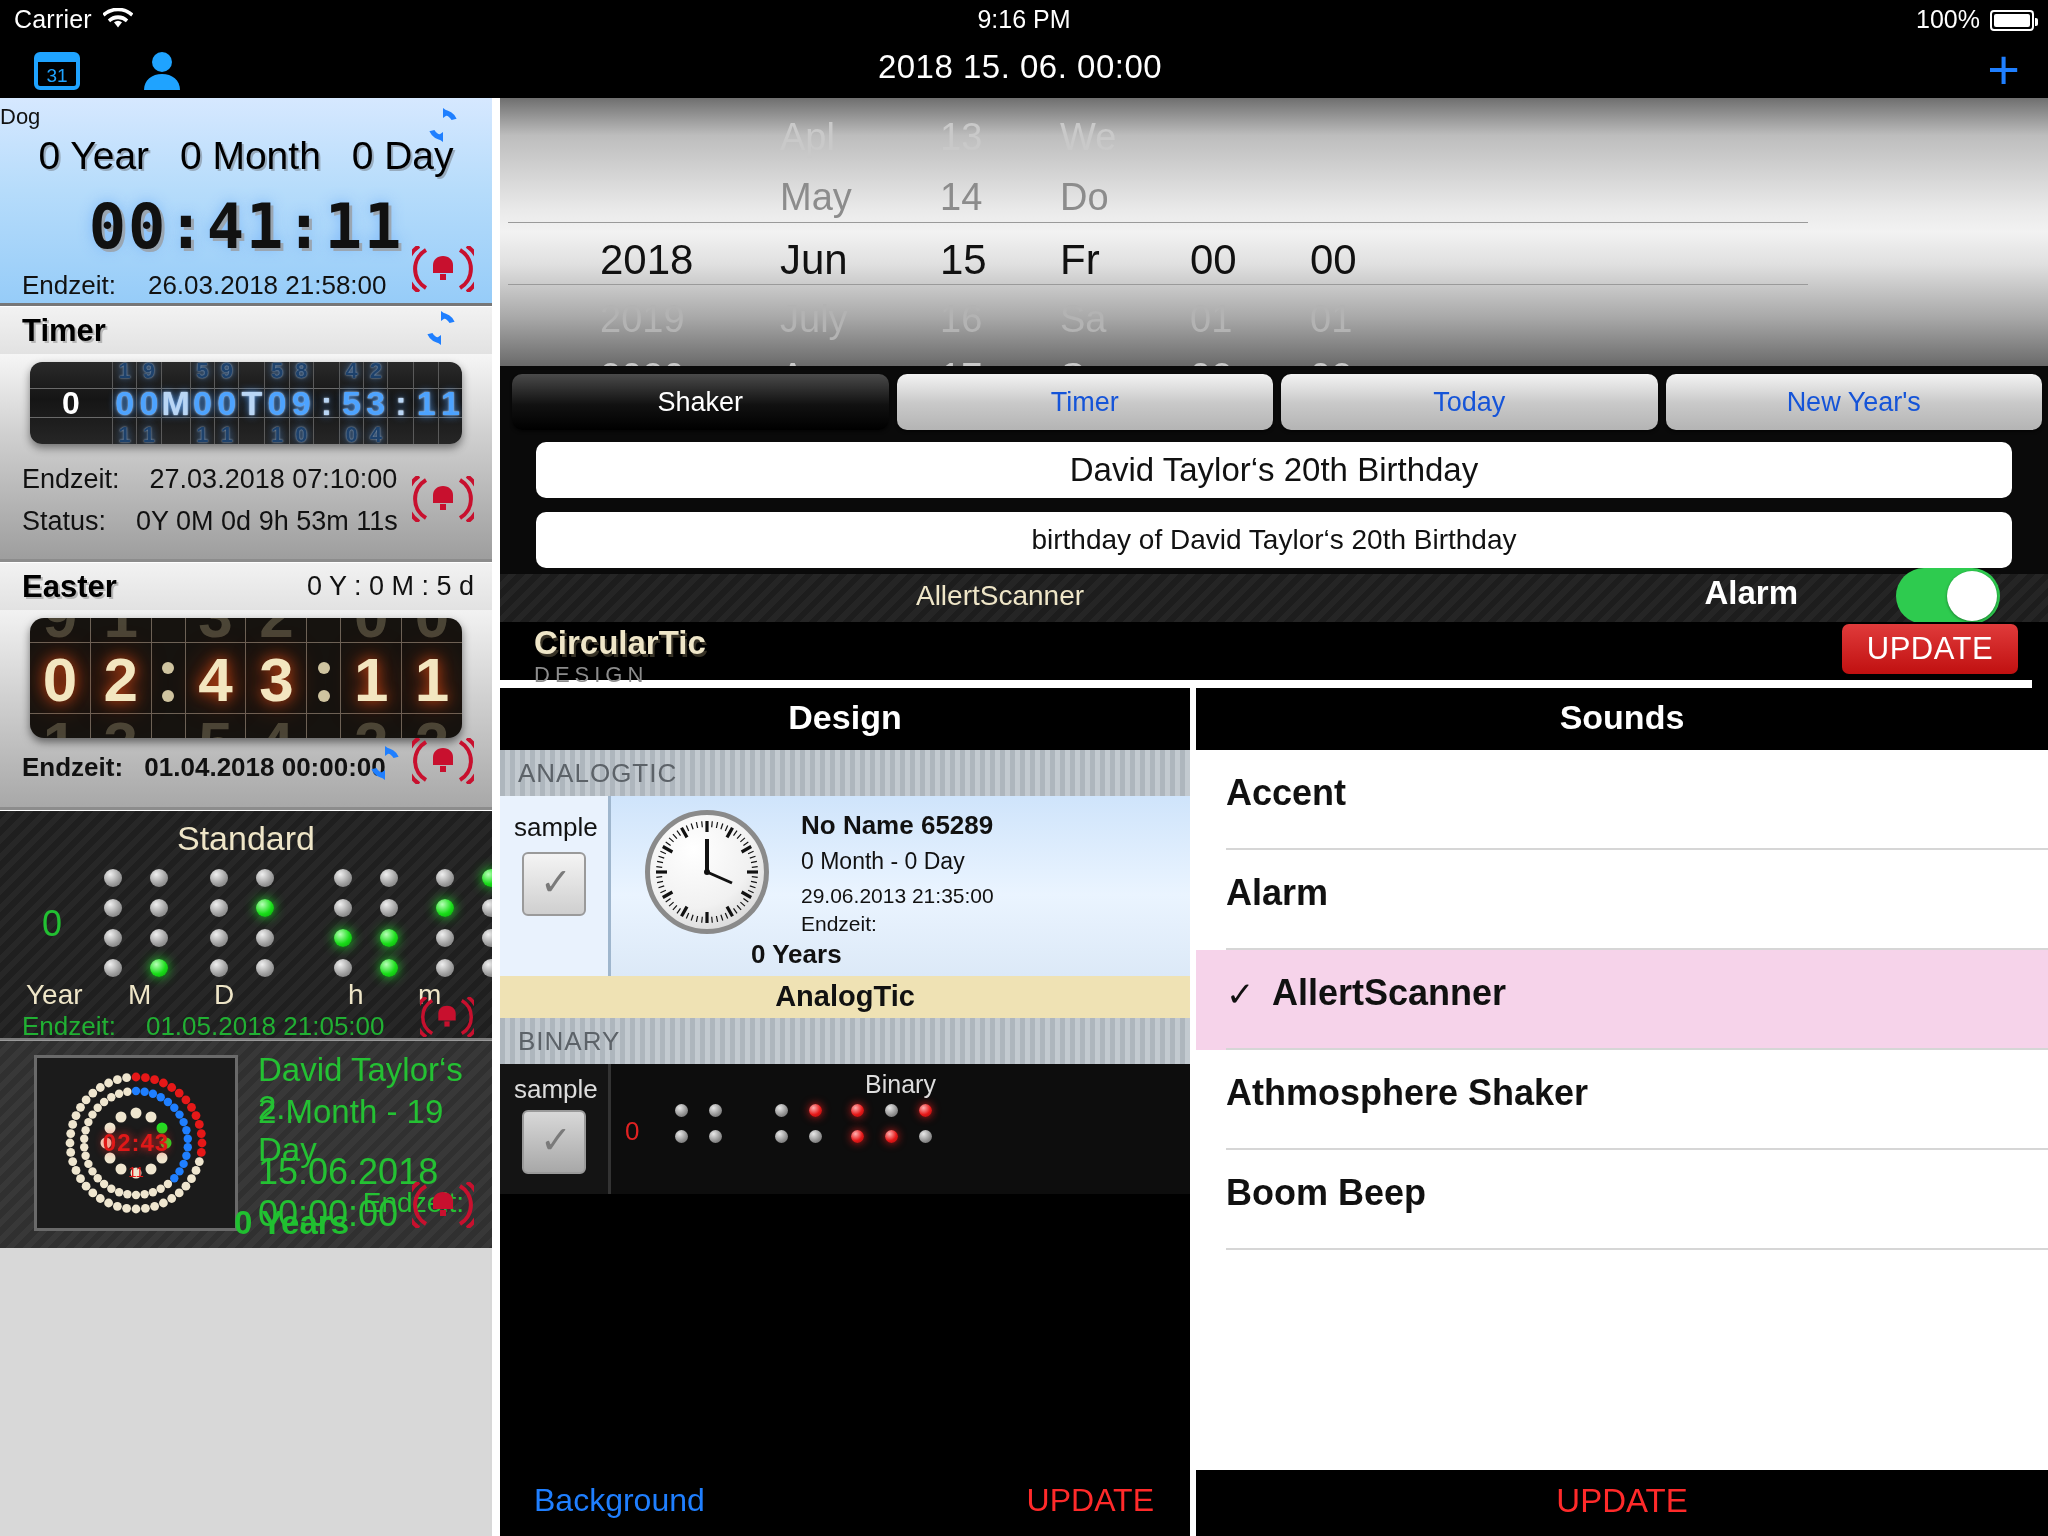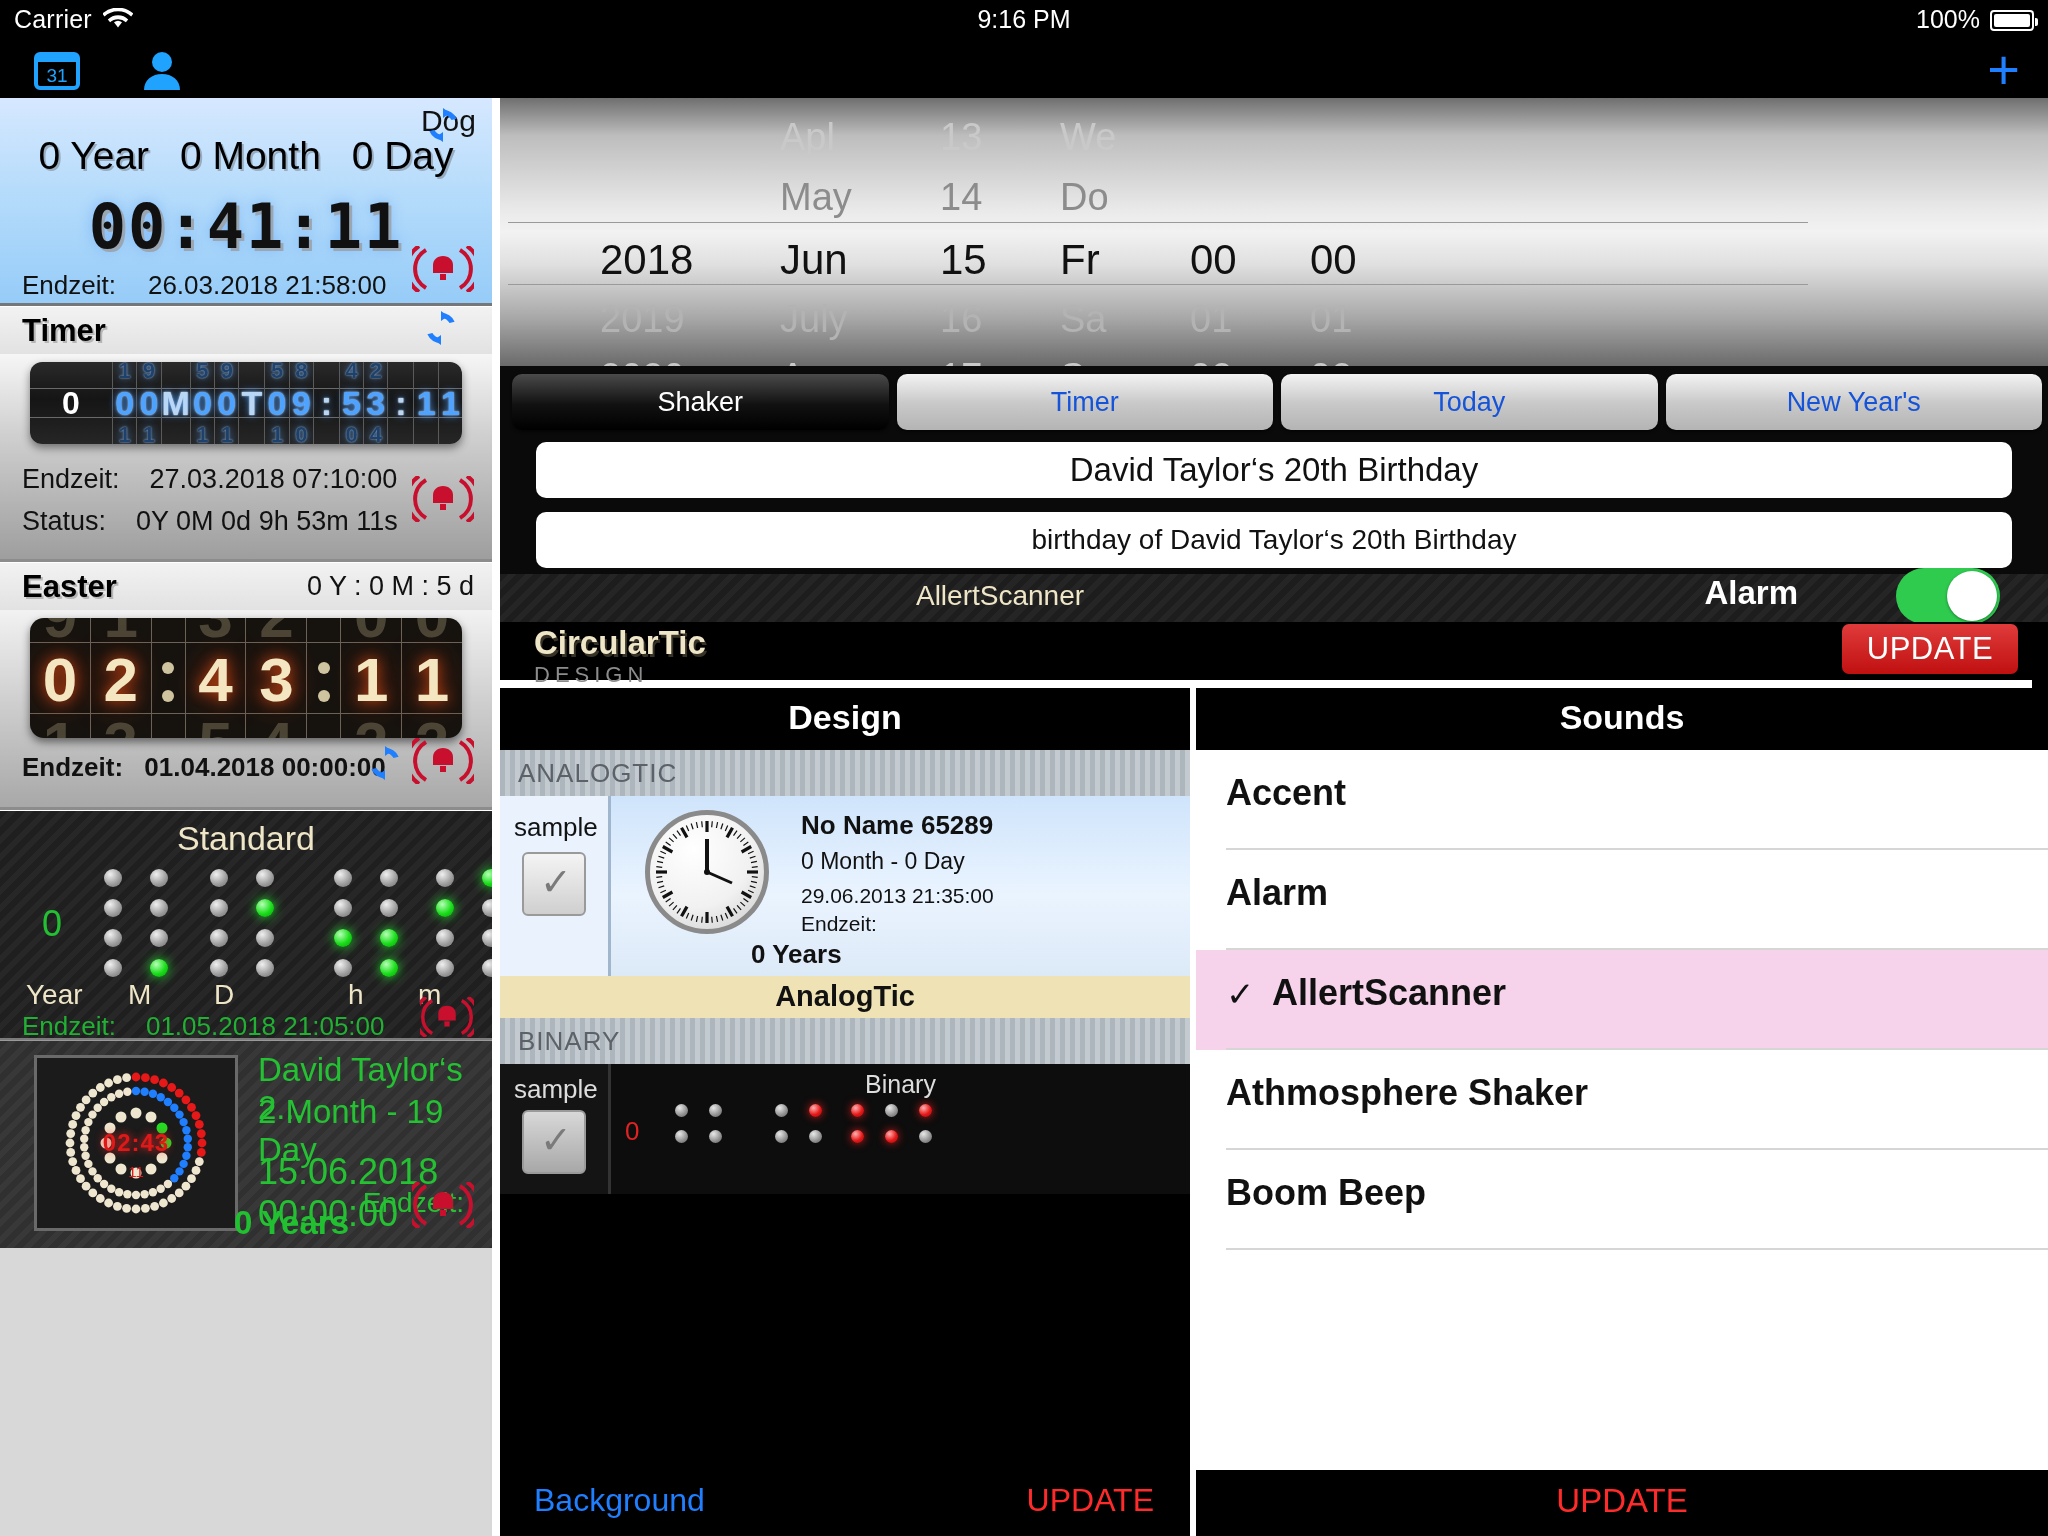--- a/index.html
+++ b/index.html
@@ -36,21 +36,21 @@
               font-weight: 200; line-height: 48px; }
 
   
   .left-col { position: absolute; left: 0; top: 98px; width: 492px; height: 1438px;
               background: #d8d8d8; overflow: hidden; }
 
   
   .dog-card { position: relative; height: 208px;
               background: linear-gradient(180deg,#d6e8ff 0%,#b6dcfb 45%,#96ccf8 100%);
               border-bottom: 3px solid #777; }
-  .dog-title { position:absolute; left:0; right:16px; top:6px; text-align:right; font-size:30px; color:#111; }
+  .dog-title { position:absolute; left:0; right:16px; top:6px; text-align:left; font-size:22px; color:#111; }
   .dog-ymd { position:absolute; left:0; right:0; top:36px; text-align:center; font-size:39px; color:#000;
              text-shadow: 2px 2px 0 rgba(120,130,140,.55); }
   .dog-ymd span { margin: 0 10px; }
   .dog-digits { position:absolute; left:0; right:0; top:92px; text-align:center;
                 font-family: "DejaVu Sans Mono", monospace; font-size: 62px; font-weight: 700;
                 letter-spacing: 2px; color:#111;
                 text-shadow: 3px 3px 0 #9aa6b2, 0 0 14px rgba(120,180,250,.9); }
   .dog-end { position:absolute; left:22px; top:172px; font-size:26px; color:#111; }
   .dog-end b { font-weight: 400; margin-left: 32px; }
   .dog-sync { position:absolute; right:30px; top:8px; }
@@ -293,20 +293,21 @@
         <rect x="2" y="4" width="42" height="8" fill="#1fa3ff"></rect>
         <text x="23" y="32" font-size="19" fill="#1fa3ff" text-anchor="middle" font-family="Liberation Sans, sans-serif">31</text>
       </svg>
     </div>
     <div class="nav-person">
       <svg width="44" height="44" viewBox="0 0 44 44">
         <circle cx="22" cy="14" r="10" fill="#1fa3ff"></circle>
         <path d="M4 42c0-10 8-16 18-16s18 6 18 16z" fill="#1fa3ff"></path>
       </svg>
     </div>
+    <div class="nav-title">2018  15. 06.  00:00</div>
     <div class="nav-plus">+</div>
   </div>
 
   <div class="left-col">
 
     <div class="dog-card">
       <div class="dog-title">Dog</div>
       <div class="dog-ymd">
         <span>0 Year</span>
         <span>0 Month</span>

